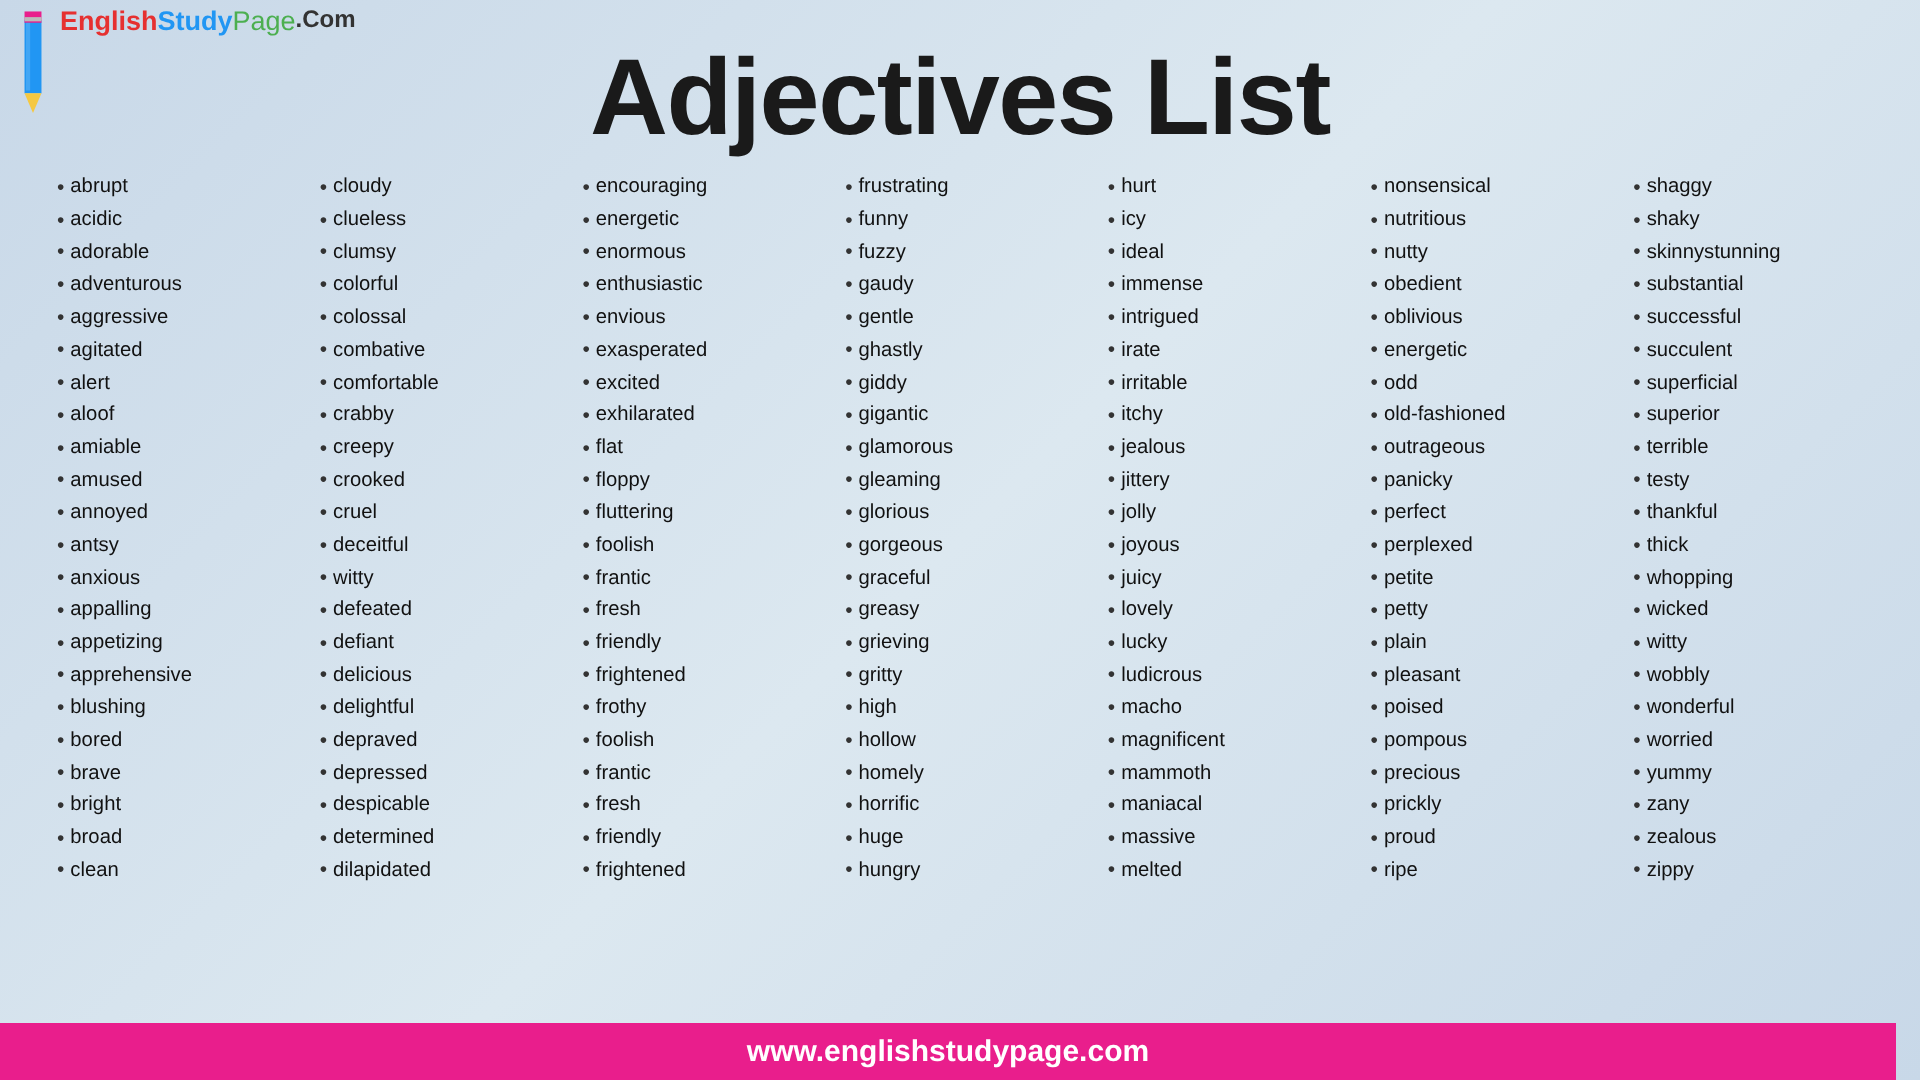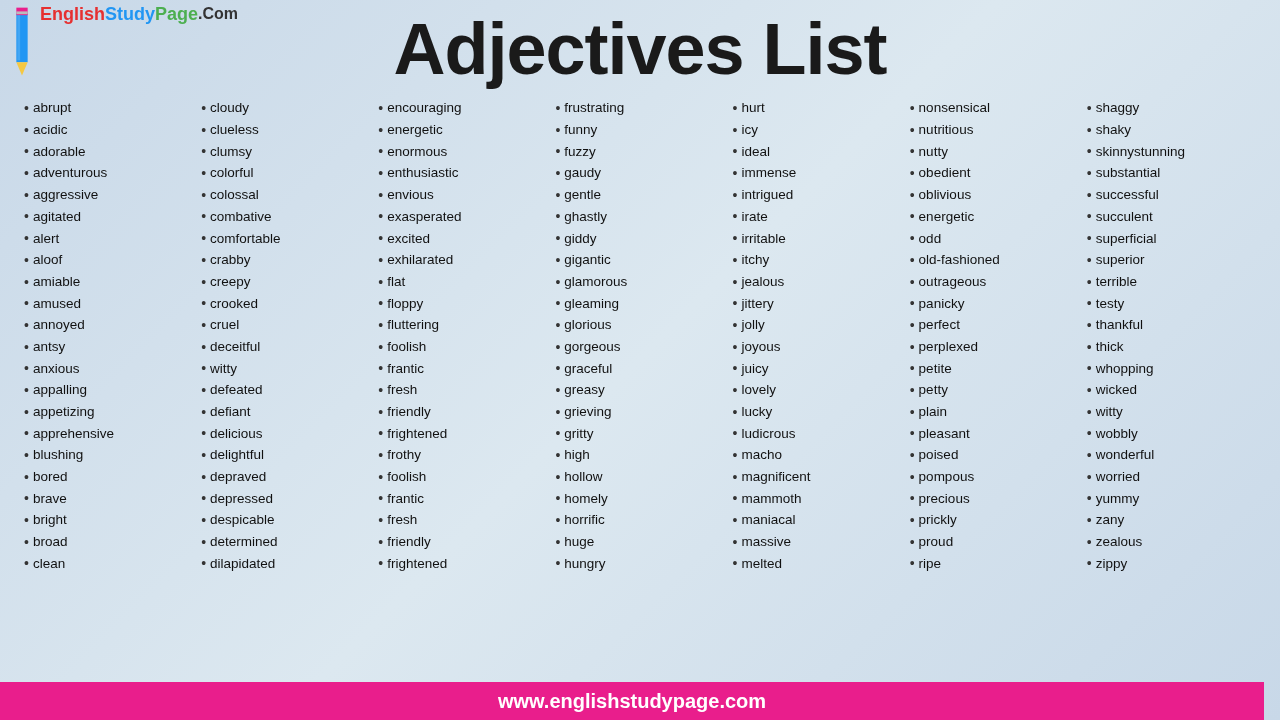--- a/index.html
+++ b/index.html
@@ -27,36 +27,36 @@
     }
 
     .logo-text {
       display: flex;
       line-height: 1.2;
       margin-top: 2px;
     }
 
     .logo-english { color: #e63030; font-weight: bold; font-size: 18px; }
     .logo-study { color: #2196F3; font-weight: bold; font-size: 18px; }
-    .logo-page { color: #4CAF50; font-weight: bold; font-size: 18px; }
+    .logo-page { color: #4CAF50; font-weight: normal; font-size: 18px; }
     .logo-com { color: #333; font-weight: bold; font-size: 16px; }
 
     .main-title {
       text-align: center;
       font-size: 72px;
       font-weight: 900;
       color: #1a1a1a;
-      margin-top: 8px;
+      margin-top: 24px;
       letter-spacing: -1px;
     }
 
     .content-area {
       display: flex;
       flex-direction: row;
-      padding: 4px 20px 0 20px;
+      padding: 4px 20px 0 34px;
       gap: 0;
       margin-top: 4px;
     }
 
     .column {
       flex: 1;
       list-style: none;
       padding: 0 4px;
     }
 

